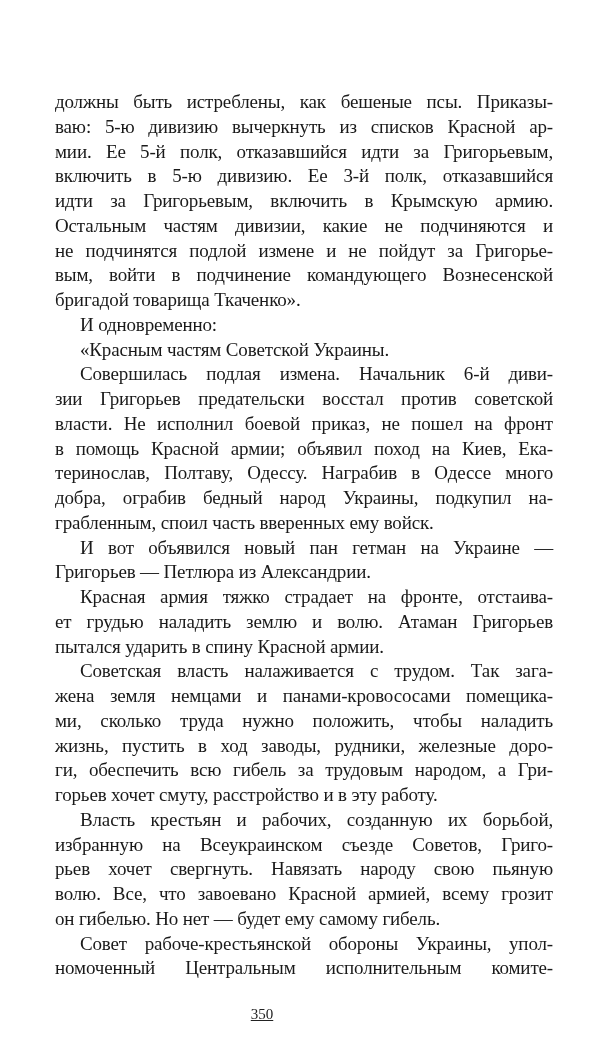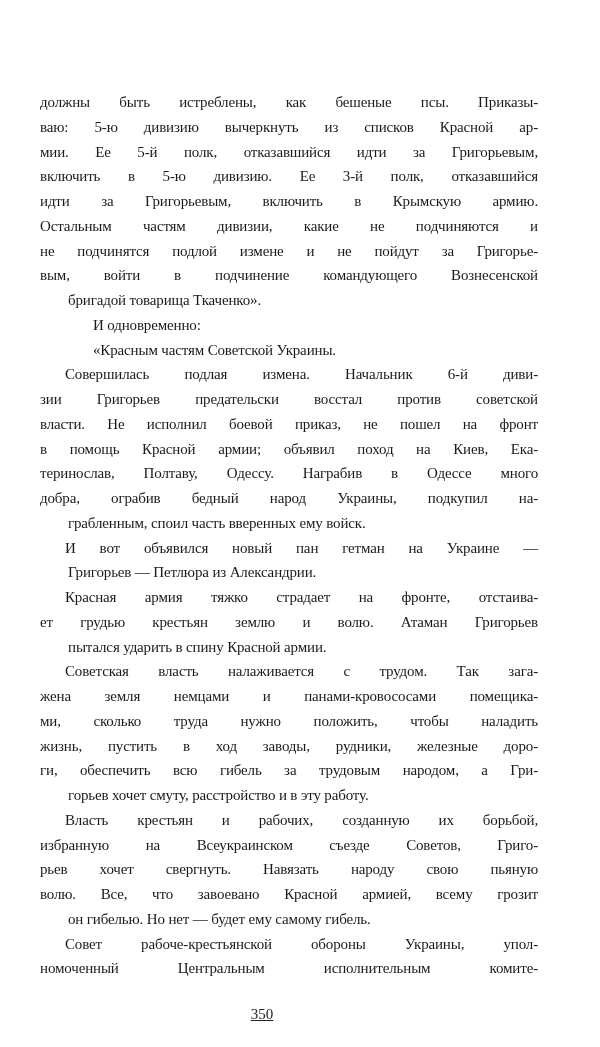--- a/index.html
+++ b/index.html
@@ -10,37 +10,36 @@
     body {
       width: 600px;
       height: 1047px;
       position: relative;
       overflow: hidden;
       font-family: "Liberation Serif", "DejaVu Serif", serif;
       color: #1a1a1a;
     }
     .page-body {
       position: absolute;
-      left: 40px;
+      left: 55px;
       top: 90px;
       width: 498px;
-      font-size: 15px;
+      font-size: 19px;
       line-height: 24.75px;
       letter-spacing: -0.15px;
     }
     .line {
       display: block;
       white-space: nowrap;
       text-align: justify;
       text-align-last: justify;
       height: 24.75px;
     }
     .line.last {
       text-align-last: left;
-      margin-left: 28px;
     }
     .line.indent {
       padding-left: 25px;
     }
     .page-number {
       position: absolute;
       left: 0;
       width: 524px;
       top: 1006px;
       text-align: center;
@@ -67,21 +66,21 @@
     <span class="line indent">Совершилась подлая измена. Начальник 6-й диви-</span>
     <span class="line">зии Григорьев предательски восстал против советской</span>
     <span class="line">власти. Не исполнил боевой приказ, не пошел на фронт</span>
     <span class="line">в помощь Красной армии; объявил поход на Киев, Ека-</span>
     <span class="line">теринослав, Полтаву, Одессу. Награбив в Одессе много</span>
     <span class="line">добра, ограбив бедный народ Украины, подкупил на-</span>
     <span class="line last">грабленным, споил часть вверенных ему войск.</span>
     <span class="line indent">И вот объявился новый пан гетман на Украине —</span>
     <span class="line last">Григорьев — Петлюра из Александрии.</span>
     <span class="line indent">Красная армия тяжко страдает на фронте, отстаива-</span>
-    <span class="line">ет грудью крестьян землю и волю. Атаман Григорьев</span>
+    <span class="line">ет грудью наладить землю и волю. Атаман Григорьев</span>
     <span class="line last">пытался ударить в спину Красной армии.</span>
     <span class="line indent">Советская власть налаживается с трудом. Так зага-</span>
     <span class="line">жена земля немцами и панами-кровососами помещика-</span>
     <span class="line">ми, сколько труда нужно положить, чтобы наладить</span>
     <span class="line">жизнь, пустить в ход заводы, рудники, железные доро-</span>
     <span class="line">ги, обеспечить всю гибель за трудовым народом, а Гри-</span>
     <span class="line last">горьев хочет смуту, расстройство и в эту работу.</span>
     <span class="line indent">Власть крестьян и рабочих, созданную их борьбой,</span>
     <span class="line">избранную на Всеукраинском съезде Советов, Григо-</span>
     <span class="line">рьев хочет свергнуть. Навязать народу свою пьяную</span>

